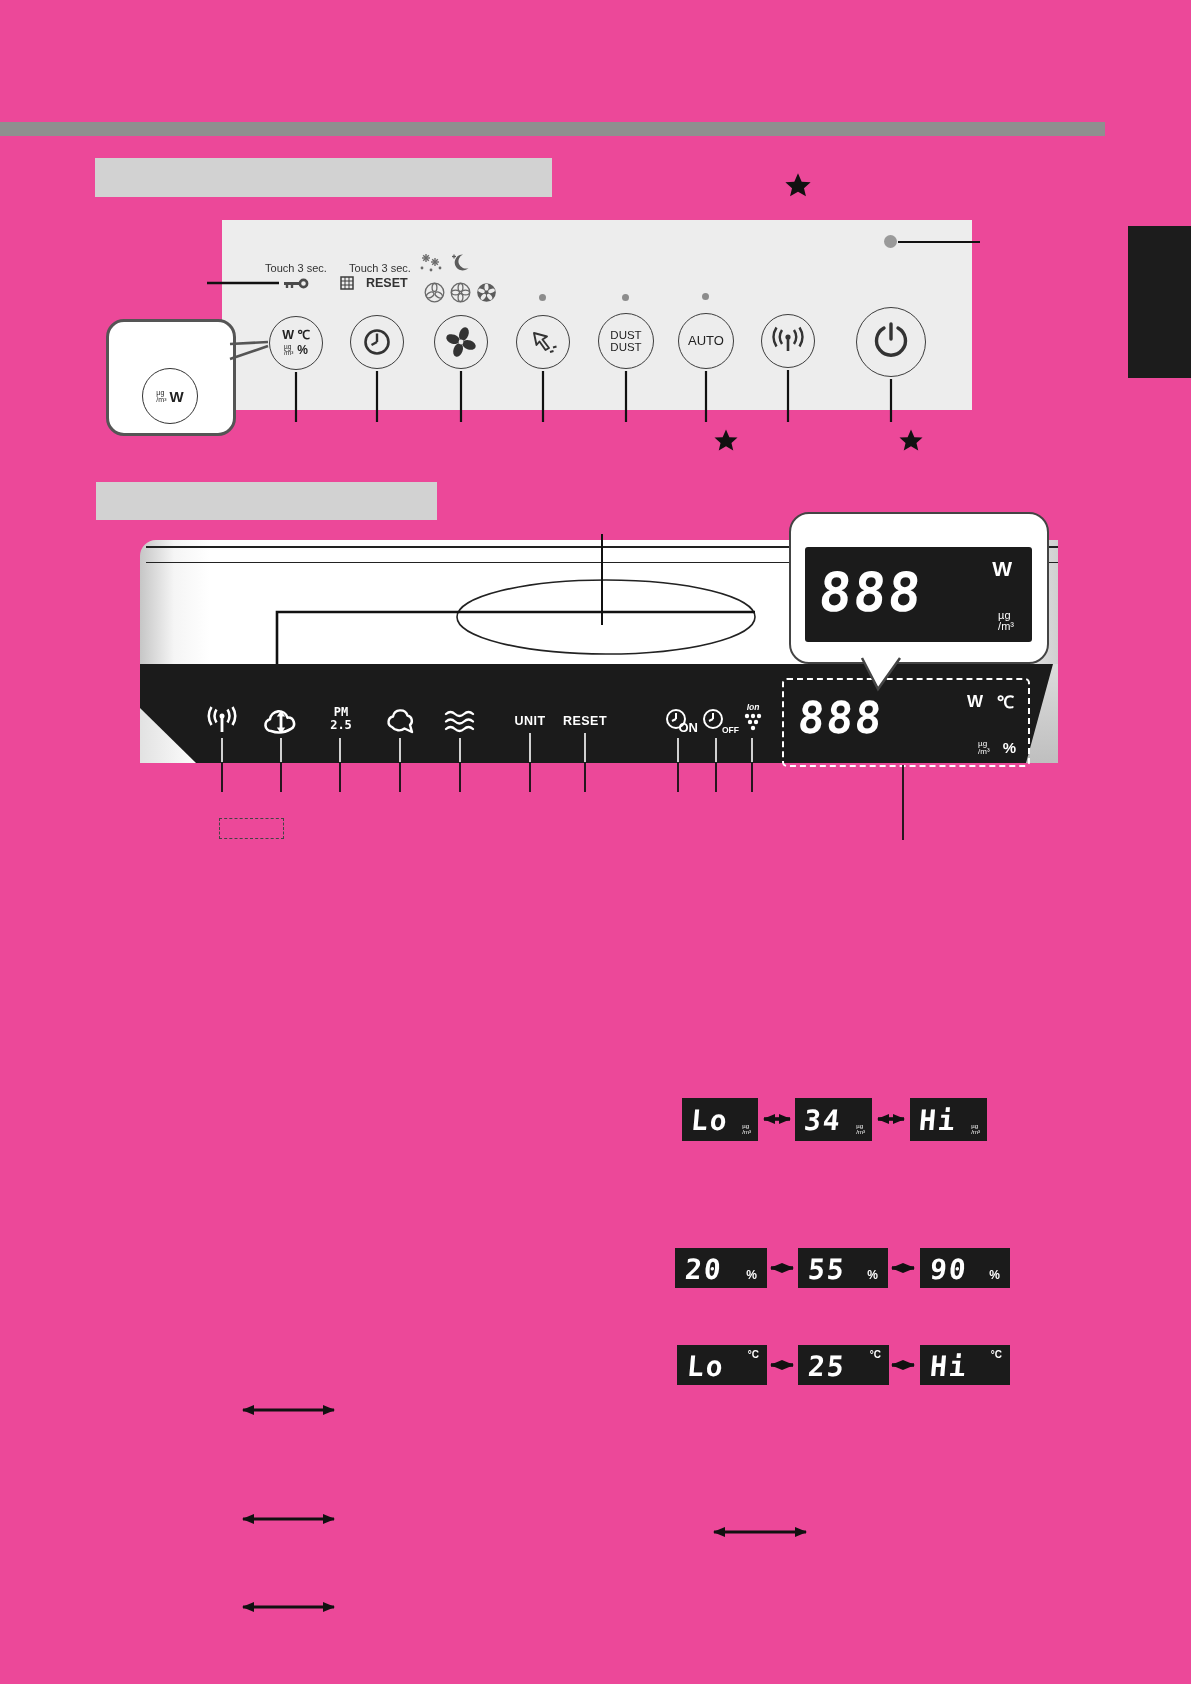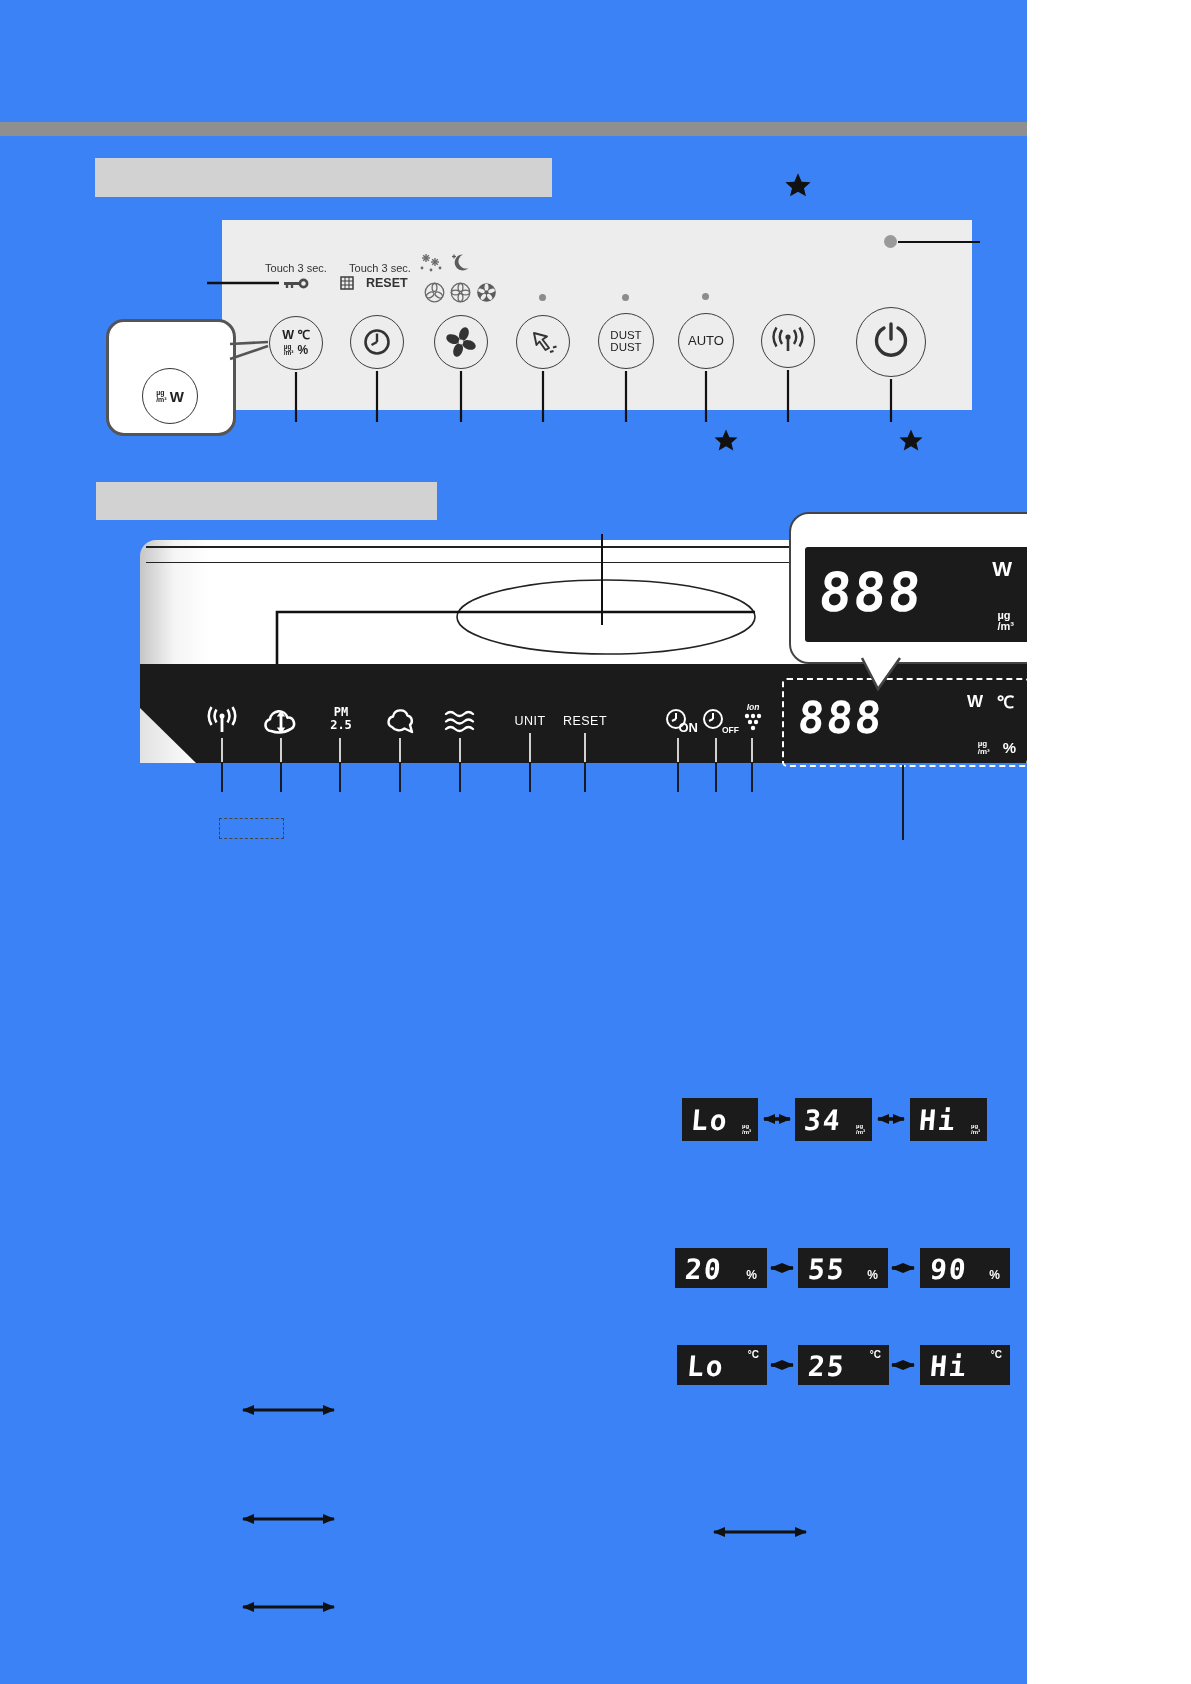--- a/index.html
+++ b/index.html
@@ -1,32 +1,32 @@
 <!DOCTYPE html>
 <html><head>
 <meta charset="utf-8">
 <style>
   html,body{margin:0;padding:0;background:#fff;}
-  .page{position:relative;width:1027px;height:1684px;background:#3b82f6;overflow:hidden;
+  .page{position:relative;width:1191px;height:1684px;background:#ec4899;overflow:hidden;
         font-family:"Liberation Sans", sans-serif;color:#222;}
   .abs{position:absolute;}
   .bar{background:#8f8f8f;}
   .titlebox{background:#d2d2d2;}
   .panel{background:#ededed;}
   .tab{background:#1c1c1c;}
   .btn{position:absolute;border:1.7px solid #3d3d3d;border-radius:50%;box-sizing:border-box;
        display:flex;flex-direction:column;align-items:center;justify-content:center;
        background:transparent;text-align:center;line-height:1.05;cursor:default;}
   .note{font-size:11px;color:#333;text-align:center;}
-  .stack{display:inline-flex;flex-direction:column;line-height:1;font-weight:bold;text-align:left;}
+  .stack{display:inline-flex;flex-direction:column;line-height:1;font-weight:normal;text-align:left;}
   .seg{font-family:"DejaVu Sans Mono",monospace;font-weight:bold;color:#fff;
        display:inline-block;transform:skewX(-5deg);letter-spacing:2px;}
   .ledbox{position:absolute;background:#1b1b1b;color:#fff;}
   .dot{position:absolute;border-radius:50%;background:#8c8c8c;}
-  .striptext{color:#fff;font-weight:normal;letter-spacing:.5px;font-size:12.5px;text-align:center;}
+  .striptext{color:#fff;font-weight:bold;letter-spacing:.5px;font-size:12.5px;text-align:center;}
   .devline{position:absolute;background:#222;}
   .dashedbox{position:absolute;border:2px dashed #fff;border-radius:5px;}
   svg{display:block}
 </style>
 </head>
 <body>
 
 <div class="page">
 
   <div class="abs bar" style="left:0;top:122px;width:1105px;height:14px;"></div>

